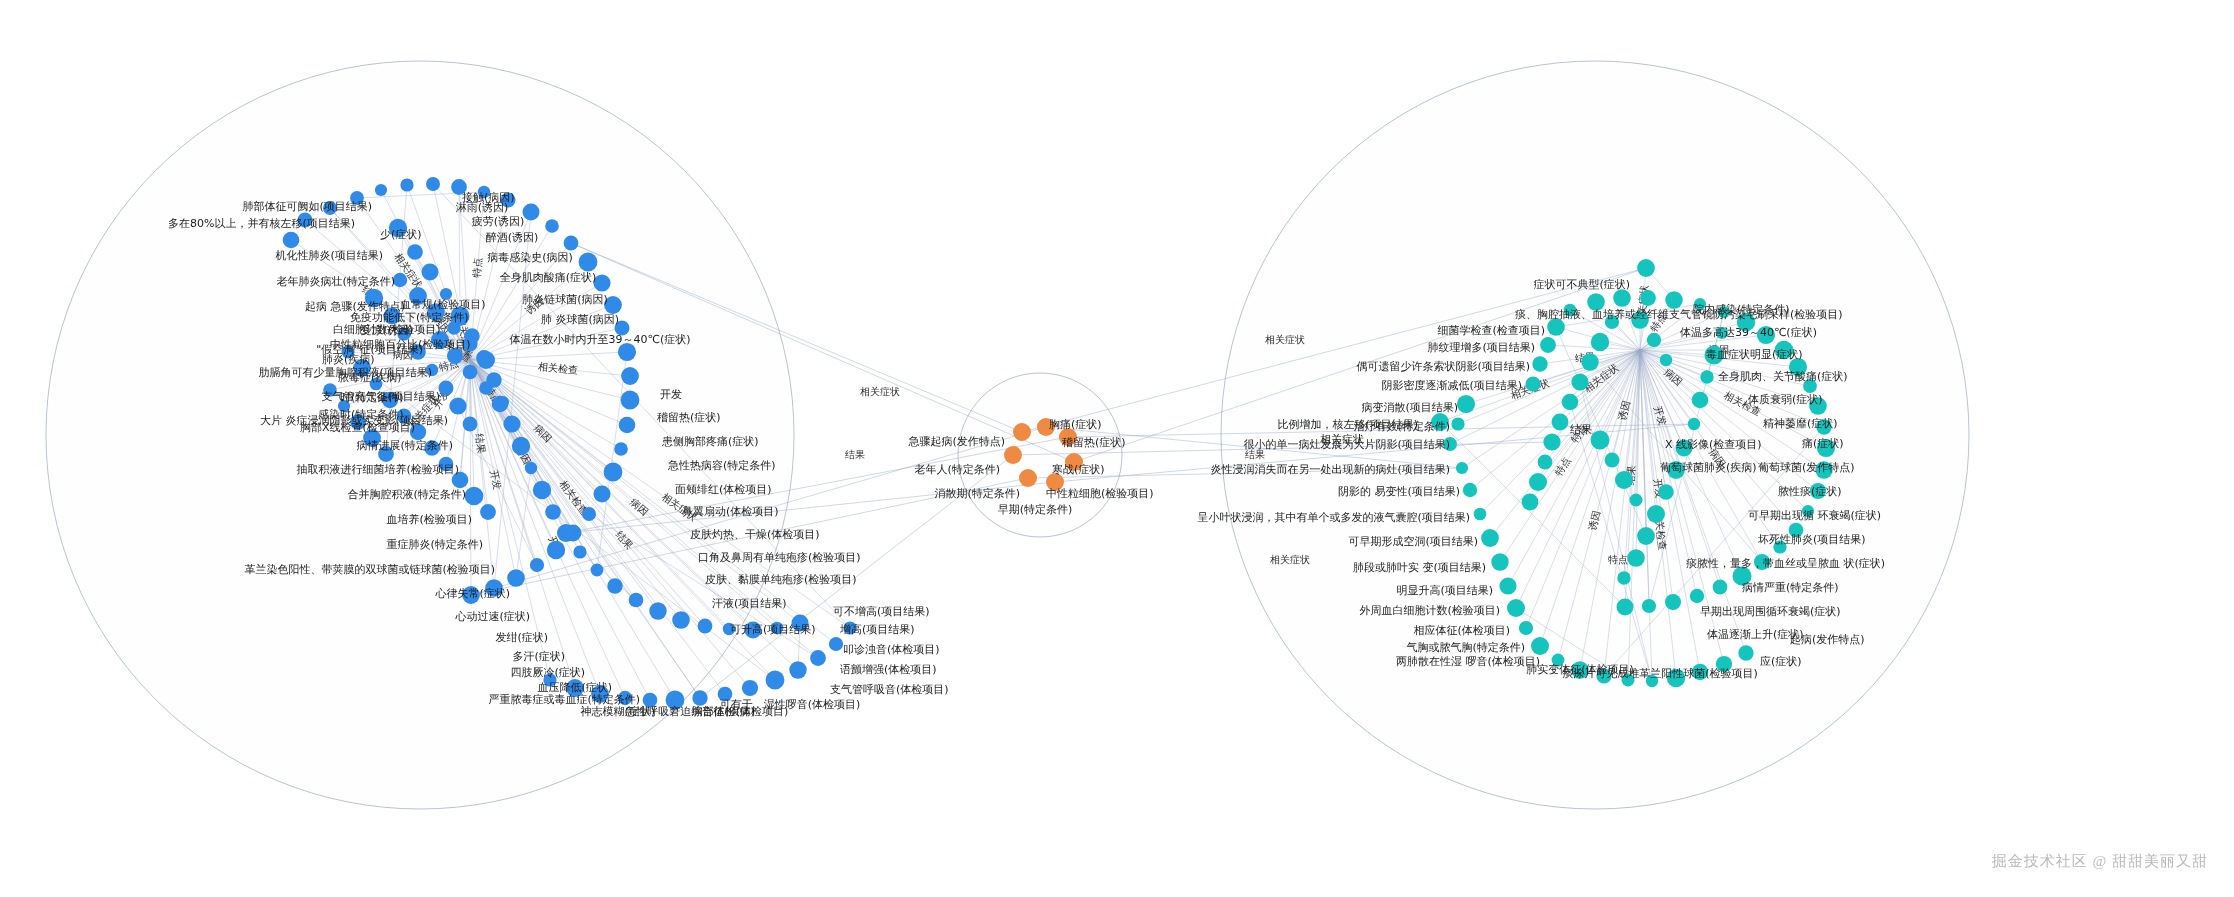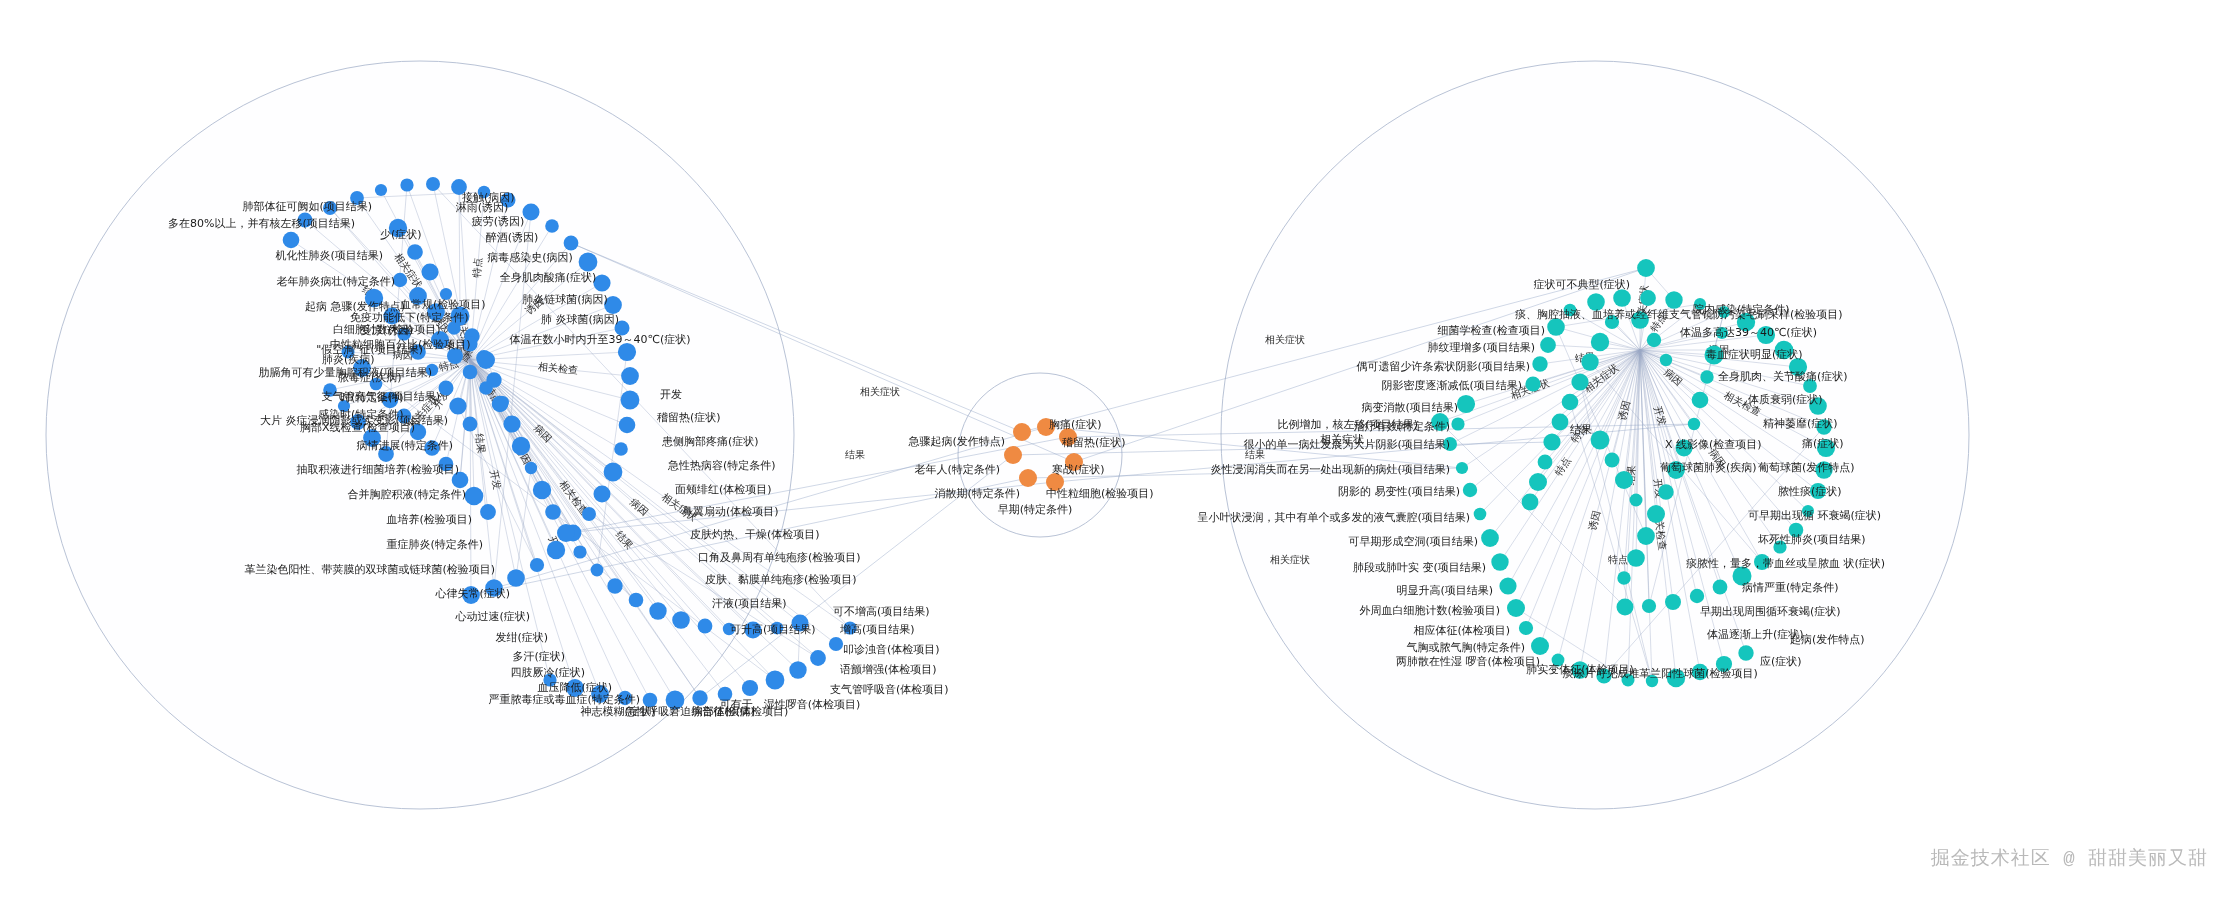--- a/index.html
+++ b/index.html
@@ -20,22 +20,22 @@
   .nlabel{
     font-family:"DejaVu Sans","Liberation Sans",sans-serif;
     font-size:11px;fill:#1a1a1a;dominant-baseline:middle;
   }
   .elabel{
     font-family:"DejaVu Sans","Liberation Sans",sans-serif;
     font-size:10px;fill:#2b2b2b;dominant-baseline:middle;
   }
   .watermark{
     position:absolute;right:26px;bottom:26px;
-    font-family:Liberation Mono, monospace;
-    font-size:19px;color:#b9b9b9;letter-spacing:1px;white-space:nowrap;
+    font-family:Liberation Serif, serif;
+    font-size:15px;color:#b9b9b9;letter-spacing:1px;white-space:nowrap;
   }
 </style>
 </head>
 <body>
 
 <div id="stage">
   <svg id="graph" viewBox="0 0 2234 897" xmlns="http://www.w3.org/2000/svg">
     <g id="hulls">
         <circle cx="420" cy="435" r="374" class="hull"></circle>
         <circle cx="1040" cy="455" r="82" class="hull"></circle>

